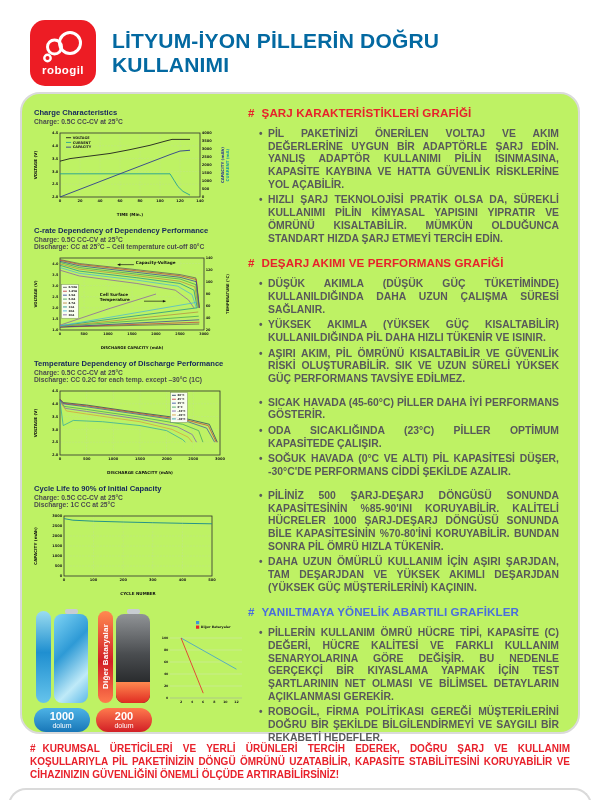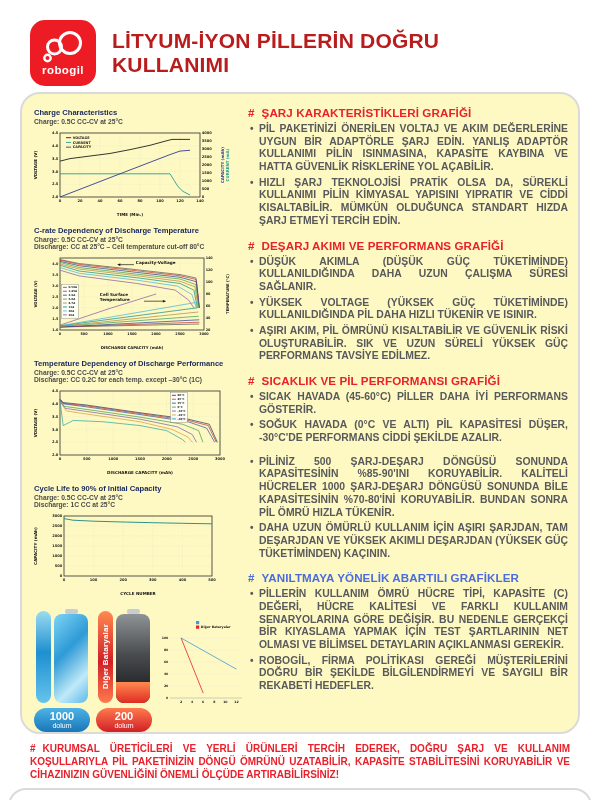--- a/index.html
+++ b/index.html
@@ -1,34 +1,34 @@
 <!DOCTYPE html>
 <html><head>
 <meta charset="utf-8">
 <style>
   html,body{margin:0;padding:0;}
   body{width:600px;height:800px;background:#fff;font-family:"Liberation Sans",sans-serif;overflow:hidden;position:relative;}
   
   .header{display:flex;align-items:center;gap:16px;padding:20px 28px 2px 30px;}
   .logo{width:66px;height:66px;background:#ed1c24;border-radius:15px;display:flex;flex-direction:column;align-items:center;justify-content:center;flex:0 0 auto;}
   .logo-text{color:#fff;font-size:11.5px;font-weight:700;letter-spacing:.4px;margin-top:1px;}
-  .title{color:#b91c1c;font-weight:700;font-size:21px;line-height:1.12;width:360px;letter-spacing:.2px;}
-  
-  .card{margin:4px 20px 0;border:2px solid #dadada;border-radius:20px;padding:10px 10px 6px 12px;display:flex;gap:12px;height:642px;box-sizing:border-box;background:#fef9c3;}
+  .title{color:#0369a1;font-weight:700;font-size:21px;line-height:1.12;width:360px;letter-spacing:.2px;}
+  
+  .card{margin:4px 20px 0;border:2px solid #dadada;border-radius:20px;padding:10px 10px 6px 12px;display:flex;gap:12px;height:642px;box-sizing:border-box;background:#bef264;}
   .charts-col{width:202px;flex:0 0 auto;display:flex;flex-direction:column;padding-top:4px;}
   .chart-block{margin-bottom:9px;}
   .chart-title{font-size:7.6px;font-weight:700;color:#16265c;margin-bottom:1px;}
   .chart-sub{font-size:6.7px;font-weight:700;color:#4a4b4d;}
   .chart-block svg{margin-top:2px;display:block;}
   
   .sections-col{flex:1;padding-top:2px;}
   .info-section{margin-bottom:11px;}
   .info-section h3{font-size:11.6px;font-weight:700;margin:0 0 4px 0;letter-spacing:.1px;}
   .info-section .hash{margin-right:7px;}
-  .info-section ul{margin:0;padding:0;list-style:none;}
+  .info-section ul{margin:9px;padding:0;list-style:none;}
   .info-section li{position:relative;padding-left:11px;font-size:10.4px;font-weight:700;color:#58595b;text-align:justify;line-height:1.22;margin-bottom:3px;}
   .info-section li::before{content:"\2022";position:absolute;left:2px;top:0;font-size:10px;}
   
   .battery-row{display:flex;align-items:flex-start;gap:6px;margin-top:4px;}
   .bat-group{display:flex;flex-direction:column;align-items:center;gap:5px;}
   .bat-top{display:flex;gap:3px;align-items:flex-end;}
   .bar-capsule{width:15px;height:92px;border-radius:9px;}
   .bar-capsule.blue{background:linear-gradient(180deg,#9adcf0,#1f8fd0 45%,#66c4ec);}
   .bar-capsule.red{background:linear-gradient(180deg,#ff8a50,#d21f26 55%,#ff7a4d);display:flex;align-items:center;justify-content:center;}
   .band-label{writing-mode:vertical-rl;transform:rotate(180deg);color:#fff;font-weight:700;font-size:8px;letter-spacing:.2px;white-space:nowrap;}
@@ -113,21 +113,21 @@
           <text transform="translate(584,114) rotate(-90)" font-size="11.8" text-anchor="middle" fill="#1e9e96" font-family="DejaVu Sans, sans-serif" font-weight="bold">CURRENT (mA)</text>
           <line x1="96" y1="32.1" x2="111.3" y2="32.1" stroke="#1a1a1a" stroke-width="2.6"></line>
           <text x="116.3" y="35.772" font-size="10.2" fill="#1a1a1a" font-family="DejaVu Sans, sans-serif" font-weight="bold">VOLTAGE</text>
           <line x1="96" y1="46.300000000000004" x2="111.3" y2="46.300000000000004" stroke="#1e9e96" stroke-width="2.6"></line>
           <text x="116.3" y="49.972" font-size="10.2" fill="#1a1a1a" font-family="DejaVu Sans, sans-serif" font-weight="bold">CURRENT</text>
           <line x1="96" y1="60.5" x2="111.3" y2="60.5" stroke="#2b3990" stroke-width="2.6"></line>
           <text x="116.3" y="64.172" font-size="10.2" fill="#1a1a1a" font-family="DejaVu Sans, sans-serif" font-weight="bold">CAPACITY</text>
         </svg>
       </div>
     <div class="chart-block">
-        <div class="chart-title">C-rate Dependency of Discharge Temperature</div>
+        <div class="chart-title">C-rate Dependency of Dependency Performance</div>
         <div class="chart-sub">Charge: 0.5C CC-CV at 25°C</div>
         <div class="chart-sub">Discharge: CC at 25°C – Cell temperature cut-off 80°C</div>
         <svg width="196" height="98" viewBox="0 0 588 294">
           <line x1="150" y1="18" x2="150" y2="234" stroke="#c5cad2" stroke-width="1" stroke-dasharray="1.5 3"></line>
           <line x1="222" y1="18" x2="222" y2="234" stroke="#c5cad2" stroke-width="1" stroke-dasharray="1.5 3"></line>
           <line x1="294" y1="18" x2="294" y2="234" stroke="#c5cad2" stroke-width="1" stroke-dasharray="1.5 3"></line>
           <line x1="366" y1="18" x2="366" y2="234" stroke="#c5cad2" stroke-width="1" stroke-dasharray="1.5 3"></line>
           <line x1="438" y1="18" x2="438" y2="234" stroke="#c5cad2" stroke-width="1" stroke-dasharray="1.5 3"></line>
           <line x1="78" y1="200.76923076923077" x2="510" y2="200.76923076923077" stroke="#c5cad2" stroke-width="1" stroke-dasharray="1.5 3"></line>
           <line x1="78" y1="167.53846153846155" x2="510" y2="167.53846153846155" stroke="#c5cad2" stroke-width="1" stroke-dasharray="1.5 3"></line>
@@ -347,42 +347,42 @@
             <text x="128.6" y="27.856" font-size="9.600000000000001" fill="#1a1a1a" font-family="DejaVu Sans, sans-serif" font-weight="bold">Diğer Bataryalar</text>
           </svg>
         </div>
     </div>
   </div>
   <div class="sections-col" id="sections">
       <section class="info-section">
         <h3 style="color: rgb(232, 33, 43);"><span class="hash">#</span>ŞARJ KARAKTERİSTİKLERİ GRAFİĞİ</h3>
         <ul>
           <li>PİL PAKETİNİZİ ÖNERİLEN VOLTAJ VE AKIM DEĞERLERİNE UYGUN BİR ADAPTÖRLE ŞARJ EDİN. YANLIŞ ADAPTÖR KULLANIMI PİLİN ISINMASINA, KAPASİTE KAYBINA VE HATTA GÜVENLİK RİSKLERİNE YOL AÇABİLİR.</li>
-          <li>HIZLI ŞARJ TEKNOLOJİSİ PRATİK OLSA DA, SÜREKLİ KULLANIMI PİLİN KİMYASAL YAPISINI YIPRATIR VE CİDDİ KISALTABİLİR. MÜMKÜN OLDUĞUNCA STANDART HIZDA ŞARJ ETMEYİ TERCİH EDİN.</li>
+          <li>HIZLI ŞARJ TEKNOLOJİSİ PRATİK OLSA DA, SÜREKLİ KULLANIMI PİLİN KİMYASAL YAPISINI YIPRATIR VE ÖMRÜNÜ KISALTABİLİR. MÜMKÜN OLDUĞUNCA STANDART HIZDA ŞARJ ETMEYİ TERCİH EDİN.</li>
         </ul>
       </section>
       <section class="info-section">
         <h3 style="color: rgb(232, 33, 43);"><span class="hash">#</span>DEŞARJ AKIMI VE PERFORMANS GRAFİĞİ</h3>
         <ul>
           <li>DÜŞÜK AKIMLA (DÜŞÜK GÜÇ TÜKETİMİNDE) KULLANILDIĞINDA DAHA UZUN ÇALIŞMA SÜRESİ SAĞLANIR.</li>
-          <li>YÜKSEK VOLTAGE (YÜKSEK GÜÇ TÜKETİMİNDE) KULLANILDIĞINDA PİL DAHA HIZLI TÜKENİR VE ISINIR.</li>
+          <li>YÜKSEK AKIMLA (YÜKSEK GÜÇ KISALTABİLİR) KULLANILDIĞINDA PİL DAHA HIZLI TÜKENİR VE ISINIR.</li>
           <li>AŞIRI AKIM, PİL ÖMRÜNÜ KISALTABİLİR VE GÜVENLİK RİSKİ OLUŞTURABİLİR. SIK VE UZUN SÜRELİ YÜKSEK GÜÇ PERFORMANS TAVSİYE EDİLMEZ.</li>
         </ul>
       </section>
       <section class="info-section">
-        <h3 style="color: rgb(232, 33, 43);"><span class="hash">#</span>SICAKLIK VE PİL PERFORMANSI GRAFİĞİ</h3>
         <ul>
           <li>SICAK HAVADA (45-60°C) PİLLER DAHA İYİ PERFORMANS GÖSTERİR.</li>
+          <li>ODA SICAKLIĞINDA (23°C) PİLLER OPTİMUM KAPASİTEDE ÇALIŞIR.</li>
           <li>SOĞUK HAVADA (0°C VE ALTI) PİL KAPASİTESİ DÜŞER, -30°C'DE PERFORMANS CİDDİ ŞEKİLDE AZALIR.</li>
         </ul>
       </section>
       <section class="info-section">
         <ul>
           <li>PİLİNİZ 500 ŞARJ-DEŞARJ DÖNGÜSÜ SONUNDA KAPASİTESİNİN %85-90'INI KORUYABİLİR. KALİTELİ HÜCRELER 1000 ŞARJ-DEŞARJ DÖNGÜSÜ SONUNDA BİLE KAPASİTESİNİN %70-80'İNİ KORUYABİLİR. BUNDAN SONRA PİL ÖMRÜ HIZLA TÜKENİR.</li>
-          <li>DAHA UZUN ÖMÜRLÜ KULLANIM İÇİN AŞIRI ŞARJDAN, TAM DEŞARJDAN VE YÜKSEK AKIMLI DEŞARJDAN (YÜKSEK GÜÇ TÜKETİMİNDEN) KAÇININ.</li>
+          <li>DAHA UZUN ÖMÜRLÜ KULLANIM İÇİN AŞIRI ŞARJDAN, TAM DEŞARJDAN VE YÜKSEK AKIMLI DEŞARJDAN (YÜKSEK GÜÇ MÜŞTERİLERİNİ) KAÇININ.</li>
         </ul>
       </section>
       <section class="info-section">
         <h3 style="color: rgb(74, 109, 221);"><span class="hash">#</span>YANILTMAYA YÖNELİK ABARTILI GRAFİKLER</h3>
         <ul>
           <li>PİLLERİN KULLANIM ÖMRÜ HÜCRE TİPİ, KAPASİTE (C) DEĞERİ, HÜCRE KALİTESİ VE FARKLI KULLANIM SENARYOLARINA GÖRE DEĞİŞİR. BU NEDENLE GERÇEKÇİ BİR KIYASLAMA YAPMAK İÇİN TEST ŞARTLARININ NET OLMASI VE BİLİMSEL DETAYLARIN AÇIKLANMASI GEREKİR.</li>
           <li>ROBOGİL, FİRMA POLİTİKASI GEREĞİ MÜŞTERİLERİNİ DOĞRU BİR ŞEKİLDE BİLGİLENDİRMEYİ VE SAYGILI BİR REKABETİ HEDEFLER.</li>
         </ul>
       </section>
     </div>

